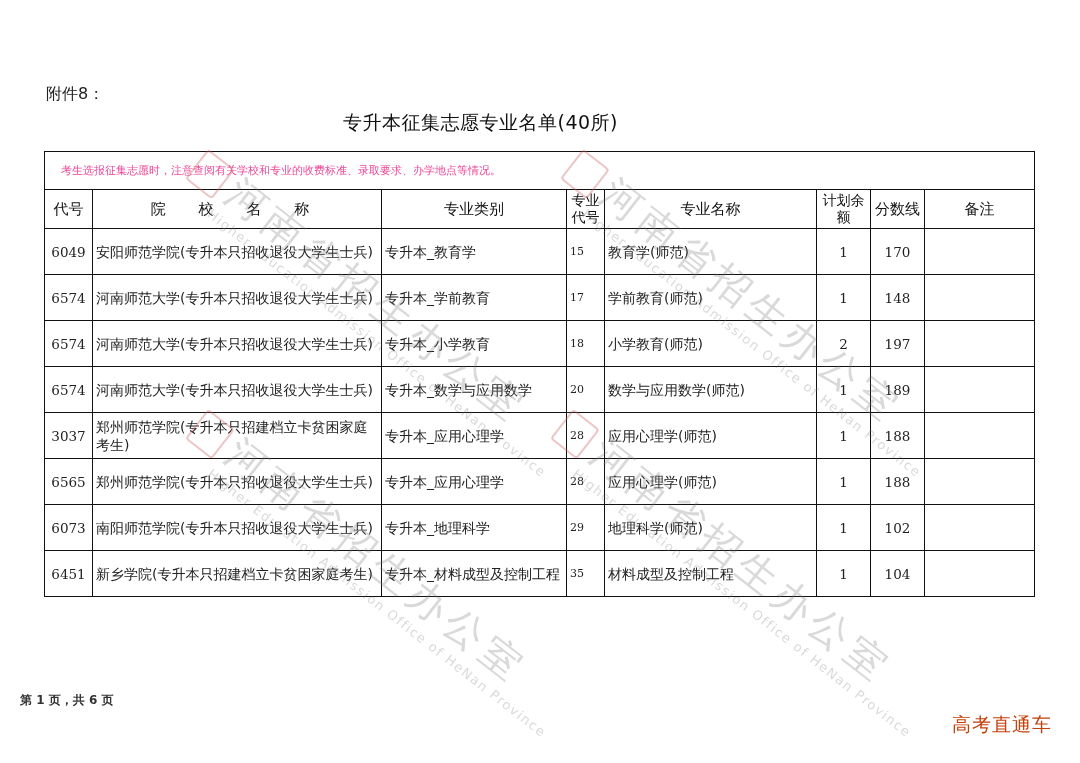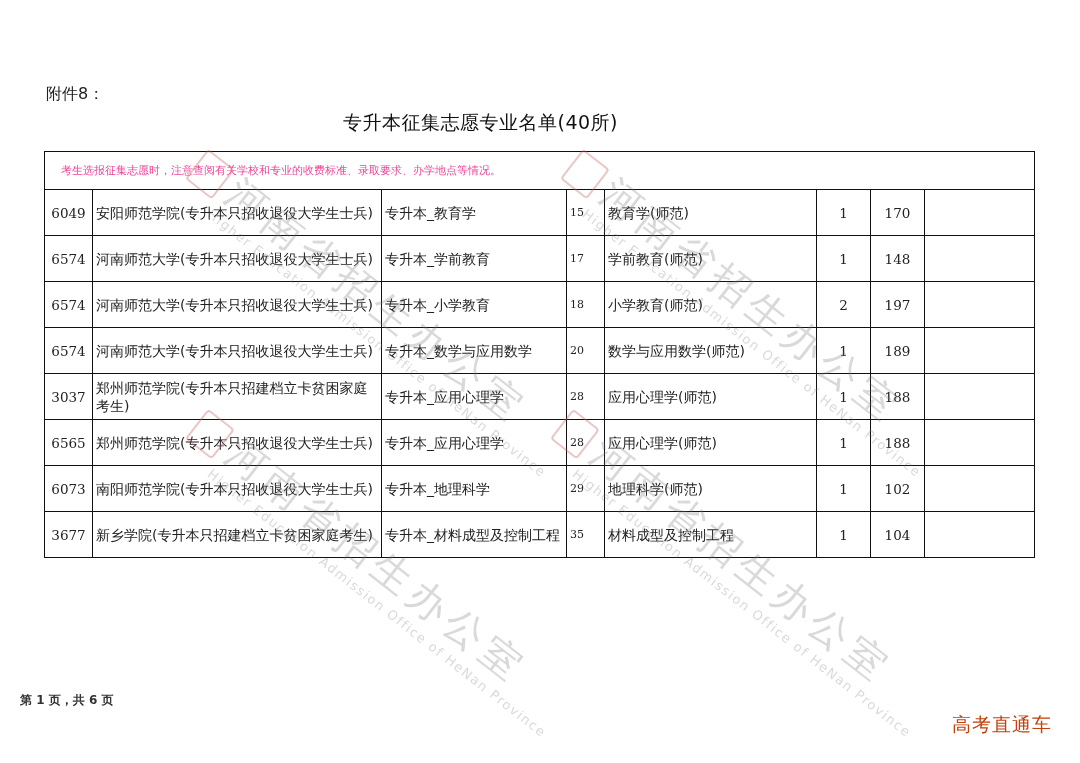--- a/index.html
+++ b/index.html
@@ -147,20 +147,30 @@
       <col style="width:38px">
       <col style="width:212px">
       <col style="width:54px">
       <col style="width:54px">
       <col style="width:110px">
     </colgroup>
     <tbody>
         <tr class="note-row">
       <td colspan="8">考生选报征集志愿时，注意查阅有关学校和专业的收费标准、录取要求、办学地点等情况。</td>
     </tr>
+    <tr class="head-row">
+      <th>代号</th>
+      <th><span class="spaced">院 校 名 称</span></th>
+      <th>专业类别</th>
+      <th class="two-line">专业代号</th>
+      <th>专业名称</th>
+      <th class="two-line">计划余额</th>
+      <th>分数线</th>
+      <th>备注</th>
+    </tr>
 
     <tr class="data-row">
       <td class="c-code">6049</td>
       <td class="c-school">安阳师范学院(专升本只招收退役大学生士兵)</td>
       <td class="c-cat">专升本_教育学</td>
       <td class="c-mcode">15</td>
       <td class="c-mname">教育学(师范)</td>
       <td class="c-quota">1</td>
       <td class="c-score">170</td>
       <td class="c-remark"></td>
@@ -219,21 +229,21 @@
       <td class="c-code">6073</td>
       <td class="c-school">南阳师范学院(专升本只招收退役大学生士兵)</td>
       <td class="c-cat">专升本_地理科学</td>
       <td class="c-mcode">29</td>
       <td class="c-mname">地理科学(师范)</td>
       <td class="c-quota">1</td>
       <td class="c-score">102</td>
       <td class="c-remark"></td>
     </tr>
     <tr class="data-row">
-      <td class="c-code">3677</td>
+      <td class="c-code">6451</td>
       <td class="c-school">新乡学院(专升本只招建档立卡贫困家庭考生)</td>
       <td class="c-cat">专升本_材料成型及控制工程</td>
       <td class="c-mcode">35</td>
       <td class="c-mname">材料成型及控制工程</td>
       <td class="c-quota">1</td>
       <td class="c-score">104</td>
       <td class="c-remark"></td>
     </tr>
   </tbody>
     </table>

